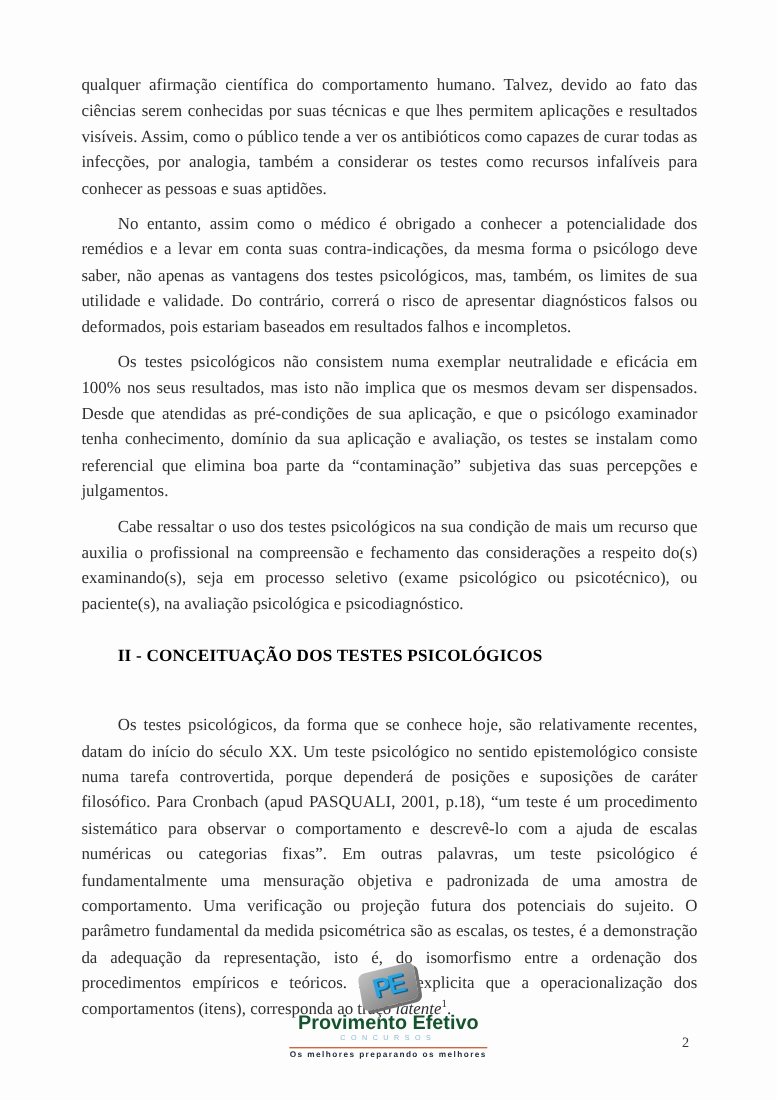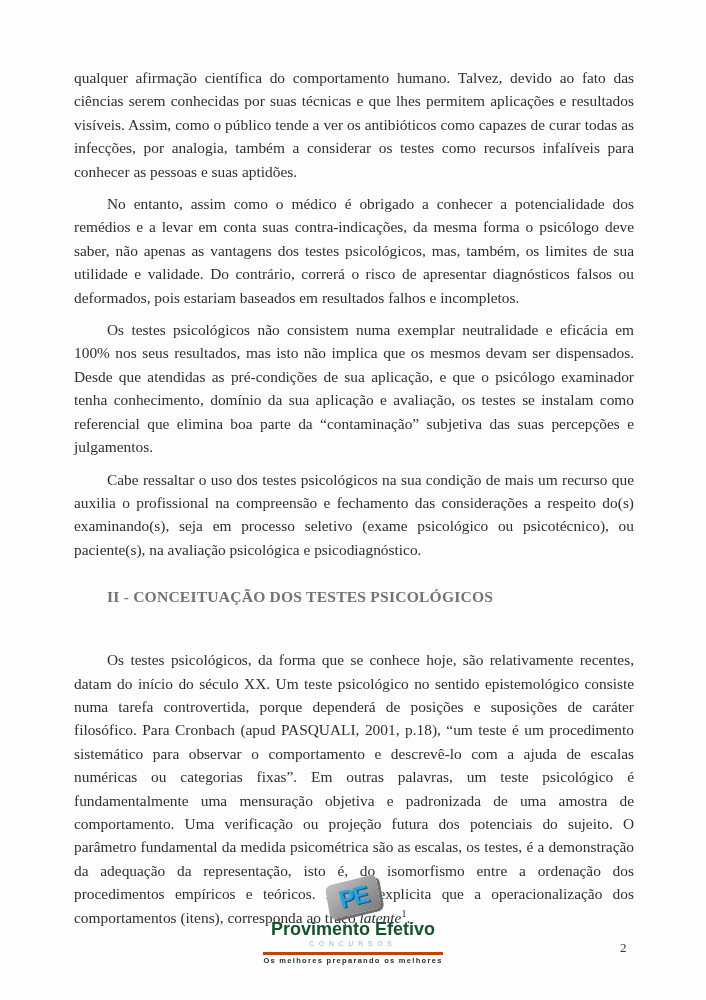--- a/index.html
+++ b/index.html
@@ -24,21 +24,21 @@
   .content p {
     margin: 0 0 9px 0;
     font-size: 15.4px;
     line-height: 23.4px;
     text-align: justify;
   }
   .content p.indent { text-indent: 33px; }
   .section-heading {
     font-size: 15.6px;
     font-weight: bold;
-    color: #737373;
+    color: #000000;
     margin: 27px 0 42px 0;
     text-indent: 33px;
     letter-spacing: 0.2px;
   }
   .italic { font-style: italic; }
   sup { font-size: 10px; line-height: 0; }
 
   
   .logo {
     position: absolute;
@@ -83,21 +83,21 @@
     color: #8fb9d6;
     margin-top: 3px;
     line-height: 1;
   }
   .logo-tagline {
     font-size: 7.5px;
     font-weight: bold;
     letter-spacing: 1.3px;
     color: #22303c;
     margin-top: 4px;
-    border-top: 3px solid #c2410c;
+    border-top: 1px solid #c2410c;
     padding-top: 2px;
     line-height: 1;
   }
   .page-number {
     position: absolute;
     top: 940px;
     left: 620px;
     font-size: 13px;
     color: #333;
   }

